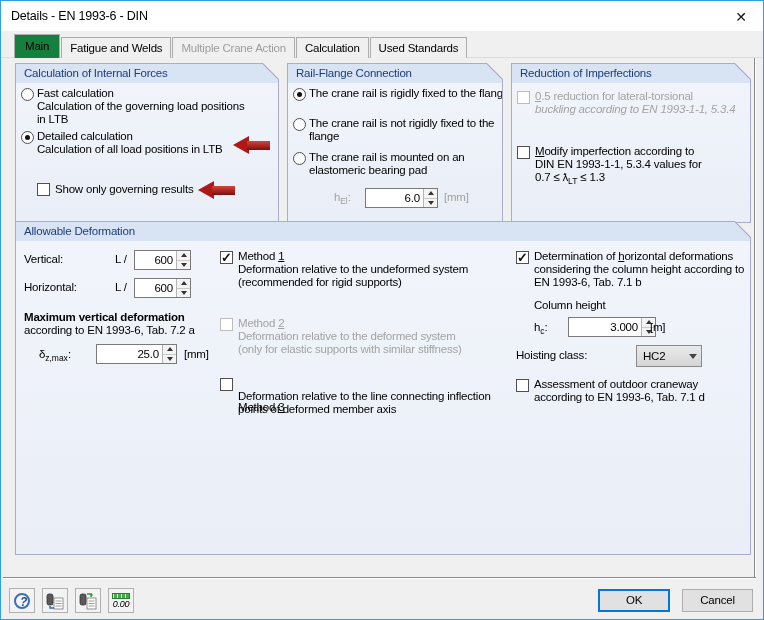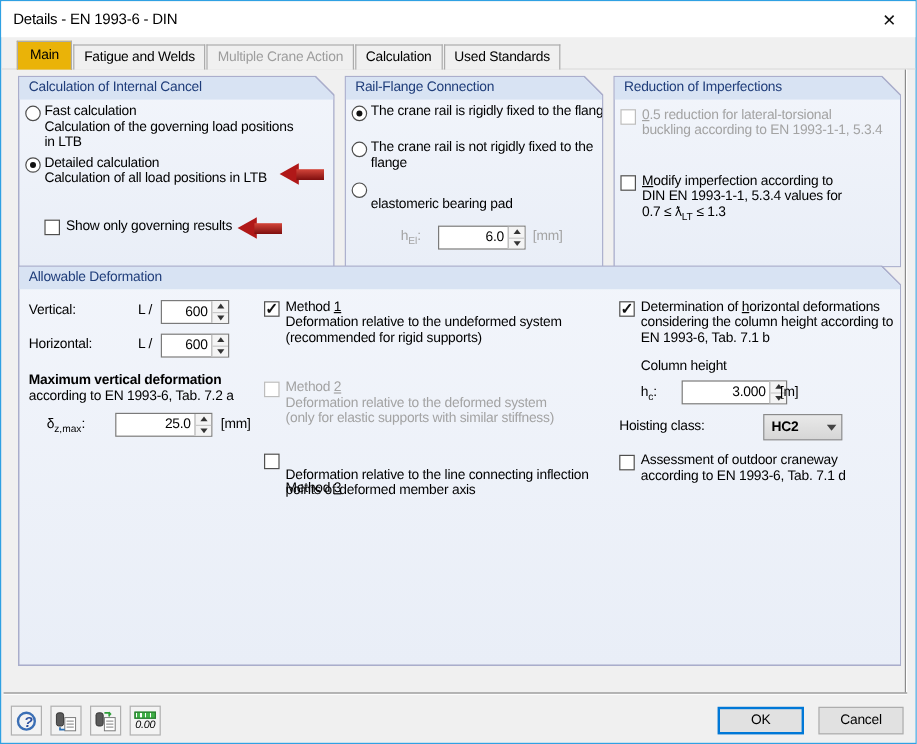--- a/index.html
+++ b/index.html
@@ -9,21 +9,21 @@
             border:1px solid #2fa1e3; overflow:hidden; letter-spacing:-0.2px; }
   .titlebar { position:absolute; left:0; top:0; right:0; height:30px; background:#ffffff; }
   .title { position:absolute; left:10px; top:8px; font-size:12.5px; white-space:nowrap; }
   .close-btn { position:absolute; right:12px; top:6px; width:20px; height:20px; text-align:center;
                line-height:20px; font-size:14px; color:#111; cursor:default; }
 
   
   .tabstrip { position:absolute; left:13px; top:33px; height:24px; display:flex; align-items:flex-end; z-index:5; }
   .tab { height:21px; line-height:20px; padding:0 8px; background:#f0f0f0; border:1px solid #acacac;
          border-bottom:none; white-space:nowrap; margin-right:1px; }
-  .tab.active { height:24px; line-height:23px; background:#eab308; position:relative; z-index:6; padding:0 10px; }
+  .tab.active { height:24px; line-height:23px; background:#15803d; position:relative; z-index:6; padding:0 10px; }
   .tab.disabled { color:#9d9d9d; }
   .tabline { position:absolute; left:0; right:0; top:56px; height:1px; background:#dcdcdc; }
 
   
   .vline { position:absolute; left:753px; top:57px; width:1px; height:519px; background:#8a8a8a;
            box-shadow:1px 0 0 #ffffff; }
   .hline { position:absolute; left:2px; top:576px; width:753px; height:1px; background:#8a8a8a;
            box-shadow:0 1px 0 #ffffff; }
 
   
@@ -102,21 +102,21 @@
     <div class="tab">Calculation</div>
     <div class="tab">Used Standards</div>
   </div>
   <div class="tabline"></div>
   <div class="vline"></div>
   <div class="hline"></div>
 
   <div class="grp" style="left:14px; top:62px; width:264px; height:160px;">
     <div class="grp-inner">
       <div class="grp-h"></div>
-      <span class="grp-t">Calculation of Internal Cancel</span>
+      <span class="grp-t">Calculation of Internal Forces</span>
       <span class="radio" style="left:5px; top:24px;"></span>
       <span class="lbl" style="left:21px; top:23px;">Fast calculation</span>
       <span class="lbl" style="left:21px; top:36px;">Calculation of the governing load positions</span>
       <span class="lbl" style="left:21px; top:49px;">in LTB</span>
       <span class="radio sel" style="left:5px; top:67px;"></span>
       <span class="lbl" style="left:21px; top:66px;">Detailed calculation</span>
       <span class="lbl" style="left:21px; top:79px;">Calculation of all load positions in LTB</span>
       <span class="cb" style="left:21px; top:119px;"></span>
       <span class="lbl" style="left:39px; top:119px;">Show only governing results</span>
     </div>
@@ -125,20 +125,21 @@
   <div class="grp" style="left:286px; top:62px; width:216px; height:160px;">
     <div class="grp-inner">
       <div class="grp-h"></div>
       <span class="grp-t">Rail-Flange Connection</span>
       <span class="radio sel" style="left:5px; top:24px;"></span>
       <span class="lbl" style="left:21px; top:23px;">The crane rail is rigidly fixed to the flange</span>
       <span class="radio" style="left:5px; top:54px;"></span>
       <span class="lbl" style="left:21px; top:53px;text-align:center;">The crane rail is not rigidly fixed to the</span>
       <span class="lbl" style="left:21px; top:66px;">flange</span>
       <span class="radio" style="left:5px; top:88px;"></span>
+      <span class="lbl" style="left:21px; top:87px;">The crane rail is mounted on an</span>
       <span class="lbl" style="left:21px; top:100px;">elastomeric bearing pad</span>
       <span class="lbl dis" style="left:46px; top:127px;"><span>h</span><span class="sub">El</span><span>:</span></span>
       <span class="spin" style="left:77px; top:124px; width:73px;">
         <span class="spin-val">6.0</span>
         <span class="spin-btns">
           <span class="spin-btn up">
               <span class="tri-up"></span>
             </span>
           <span class="spin-btn">
               <span class="tri-dn"></span>
@@ -148,21 +149,21 @@
       <span class="lbl dis" style="left:156px; top:127px;">[mm]</span>
     </div>
   </div>
 
   <div class="grp" style="left:510px; top:62px; width:240px; height:160px;">
     <div class="grp-inner">
       <div class="grp-h"></div>
       <span class="grp-t">Reduction of Imperfections</span>
       <span class="cb dis-box" style="left:5px; top:27px;"></span>
       <span class="lbl dis" style="left:23px; top:26px;"><span class="u">0</span><span>.5 reduction for lateral-torsional</span></span>
-      <span class="lbl dis" style="left:23px; top:39px;">buckling according to EN 1993-1-1, 5.3.4</span>
+      <span class="lbl dis" style="left:23px; top:39px;font-style:italic;">buckling according to EN 1993-1-1, 5.3.4</span>
       <span class="cb" style="left:5px; top:82px;"></span>
       <span class="lbl" style="left:23px; top:81px;"><span class="u">M</span><span>odify imperfection according to</span></span>
       <span class="lbl" style="left:23px; top:94px;">DIN EN 1993-1-1, 5.3.4 values for</span>
       <span class="lbl" style="left:23px; top:107px;"><span>0.7 ≤ ƛ</span><span class="sub">LT</span><span> ≤ 1.3</span></span>
     </div>
   </div>
 
   <div class="grp" style="left:14px; top:220px; width:736px; height:334px;">
     <div class="grp-inner">
       <div class="grp-h"></div>
@@ -237,21 +238,21 @@
           <span class="spin-btn up">
               <span class="tri-up"></span>
             </span>
           <span class="spin-btn">
               <span class="tri-dn"></span>
             </span>
         </span>
       </span>
       <span class="lbl" style="left:634px; top:99px;">[m]</span>
       <span class="lbl" style="left:500px; top:127px;">Hoisting class:</span>
-      <span class="combo" style="left:620px; top:123px; width:66px;font-weight:bold;">
+      <span class="combo" style="left:620px; top:123px; width:66px;">
         <span class="combo-val">HC2</span>
         <span class="combo-arr">
             <span class="tri-combo"></span>
           </span>
       </span>
       <span class="cb" style="left:500px; top:157px;"></span>
       <span class="lbl" style="left:518px; top:156px;">Assessment of outdoor craneway</span>
       <span class="lbl" style="left:518px; top:169px;text-align:right;">according to EN 1993-6, Tab. 7.1 d</span>
     </div>
   </div>

